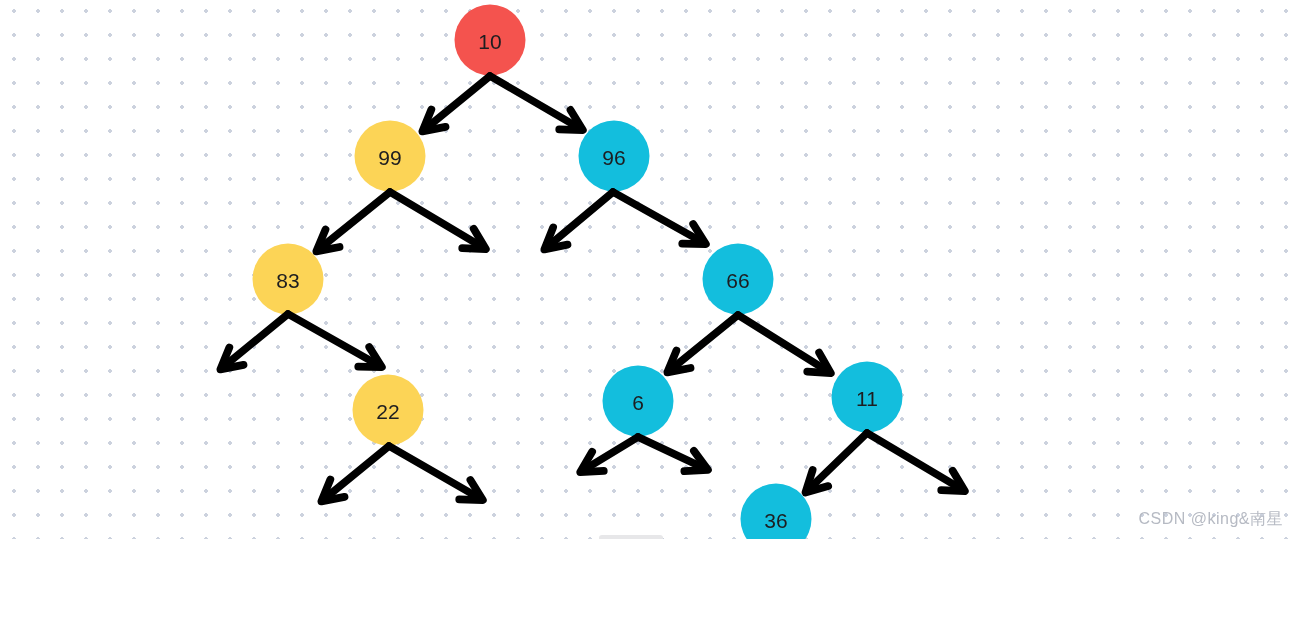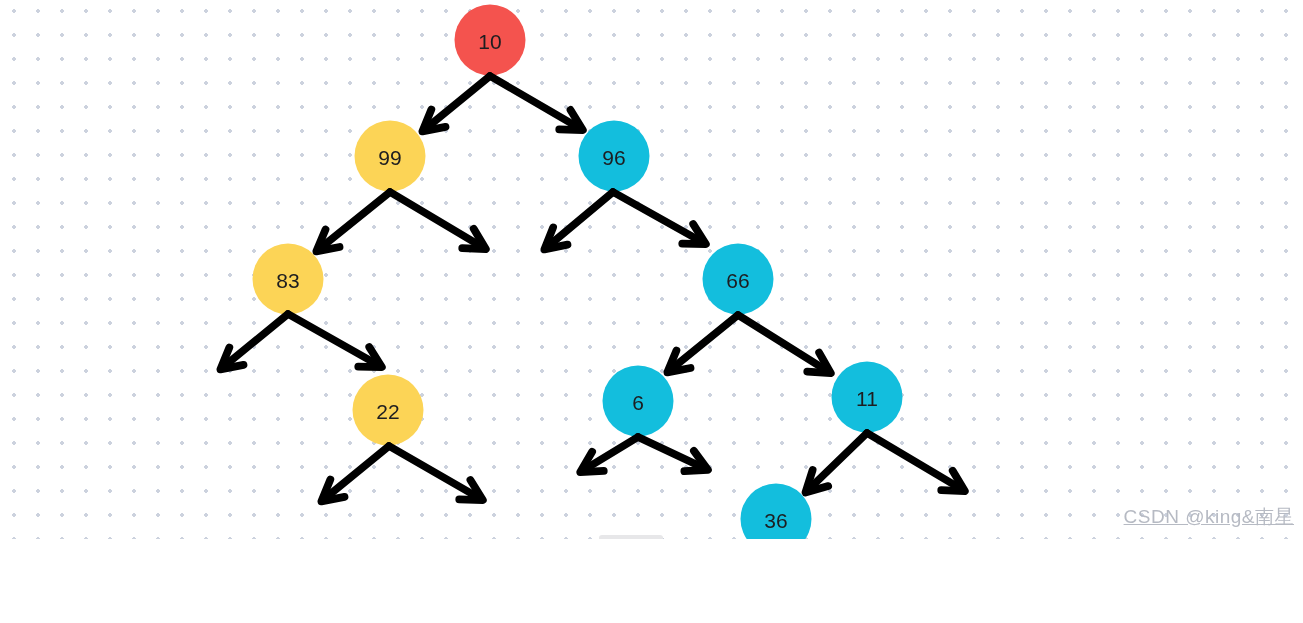--- a/index.html
+++ b/index.html
@@ -26,27 +26,26 @@
   }
   .node-label {
     font-family: "Liberation Sans", sans-serif;
     font-size: 21px;
     fill: #1d1d20;
     text-anchor: middle;
     dominant-baseline: central;
   }
   #watermark {
     position: absolute;
-    right: 9px;
+    right: 20px;
     bottom: 9px;
-    font-size: 19px;
+    font-size: 16px;
     color: #b6bac3;
     letter-spacing: 0.5px;
     user-select: none;
-    text-decoration: underline;
   }
   #bottom-bar {
     position: absolute;
     left: 599px;
     bottom: 0;
     width: 64px;
     height: 4px;
     background: #e7e7e9;
     border-radius: 3px 3px 0 0;
   }

